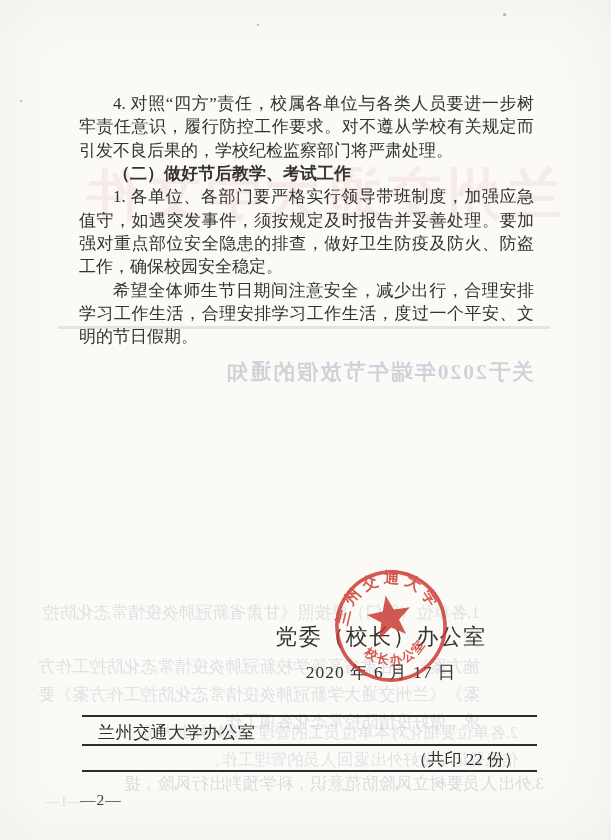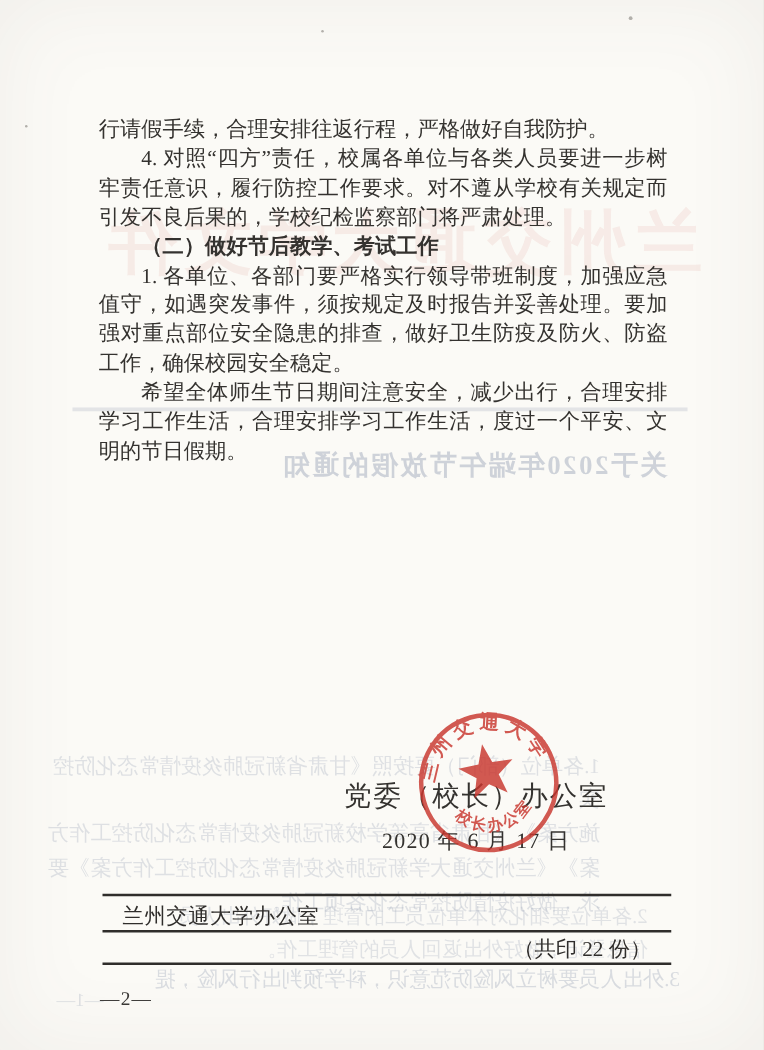--- a/index.html
+++ b/index.html
@@ -132,21 +132,20 @@
       <div>信息登记，做好外出返回人员的管理工作。</div>
     </div>
   <div class="bleed bleed-bottom">3.外出人员要树立风险防范意识，科学预判出行风险，提</div>
   <div class="bleed bleed-pagenum">—1—</div>
 
   <div class="speck" style="left:503px;top:13px;width:3px;height:3px;"></div>
   <div class="speck" style="left:257px;top:24px;width:2px;height:2px;"></div>
   <div class="speck" style="left:20px;top:100px;width:2px;height:2px;"></div>
 
   <div class="content" id="body-paragraphs">
-      <p class="plain">行请假手续，合理安排往返行程，严格做好自我防护。</p>
       <p class="indent">4. 对照“四方”责任，校属各单位与各类人员要进一步树牢责任意识，履行防控工作要求。对不遵从学校有关规定而引发不良后果的，学校纪检监察部门将严肃处理。</p>
       <p class="heading">（二）做好节后教学、考试工作</p>
       <p class="indent">1. 各单位、各部门要严格实行领导带班制度，加强应急值守，如遇突发事件，须按规定及时报告并妥善处理。要加强对重点部位安全隐患的排查，做好卫生防疫及防火、防盗工作，确保校园安全稳定。</p>
       <p class="indent">希望全体师生节日期间注意安全，减少出行，合理安排学习工作生活，合理安排学习工作生活，度过一个平安、文明的节日假期。</p>
     </div>
 
   <div class="signature">
     <div class="issuer">党委（校长）办公室</div>
     <div class="date">2020 年 6 月 17 日</div>
   </div>

